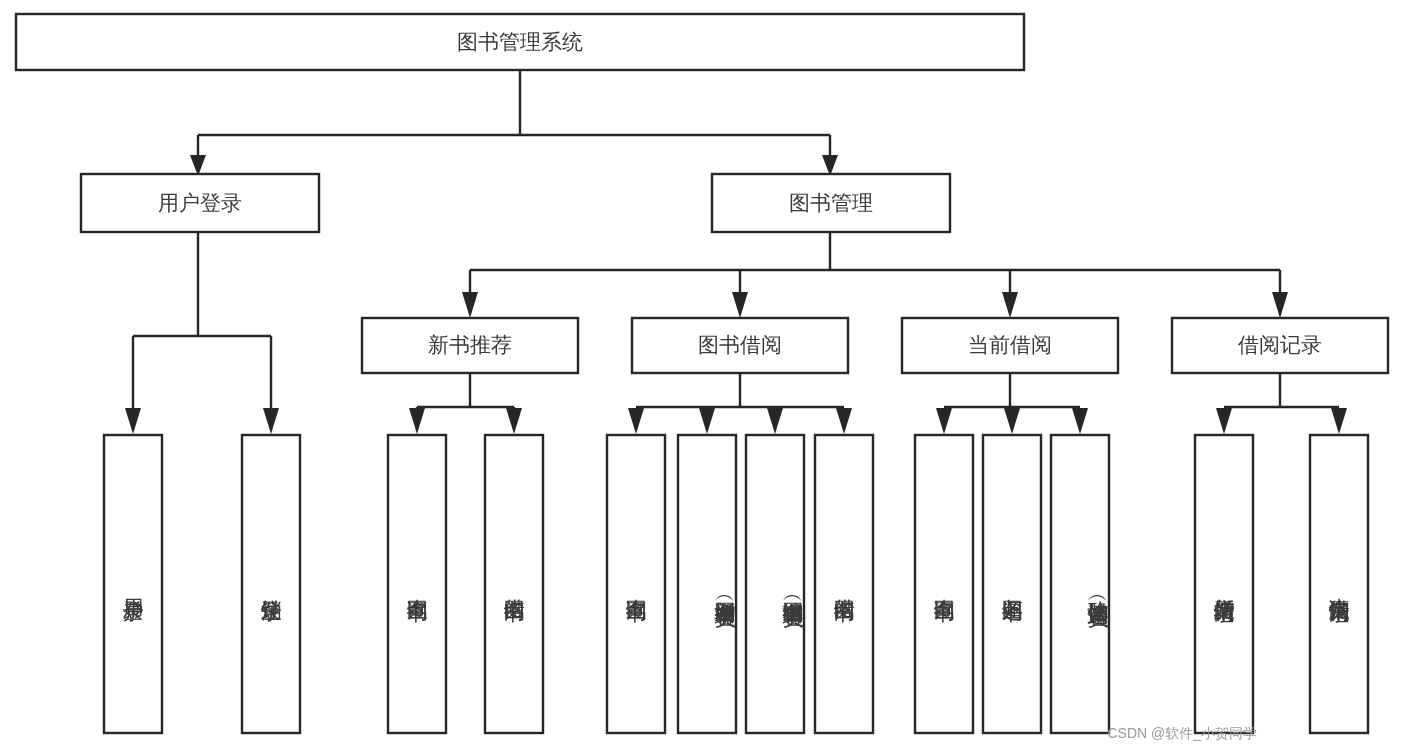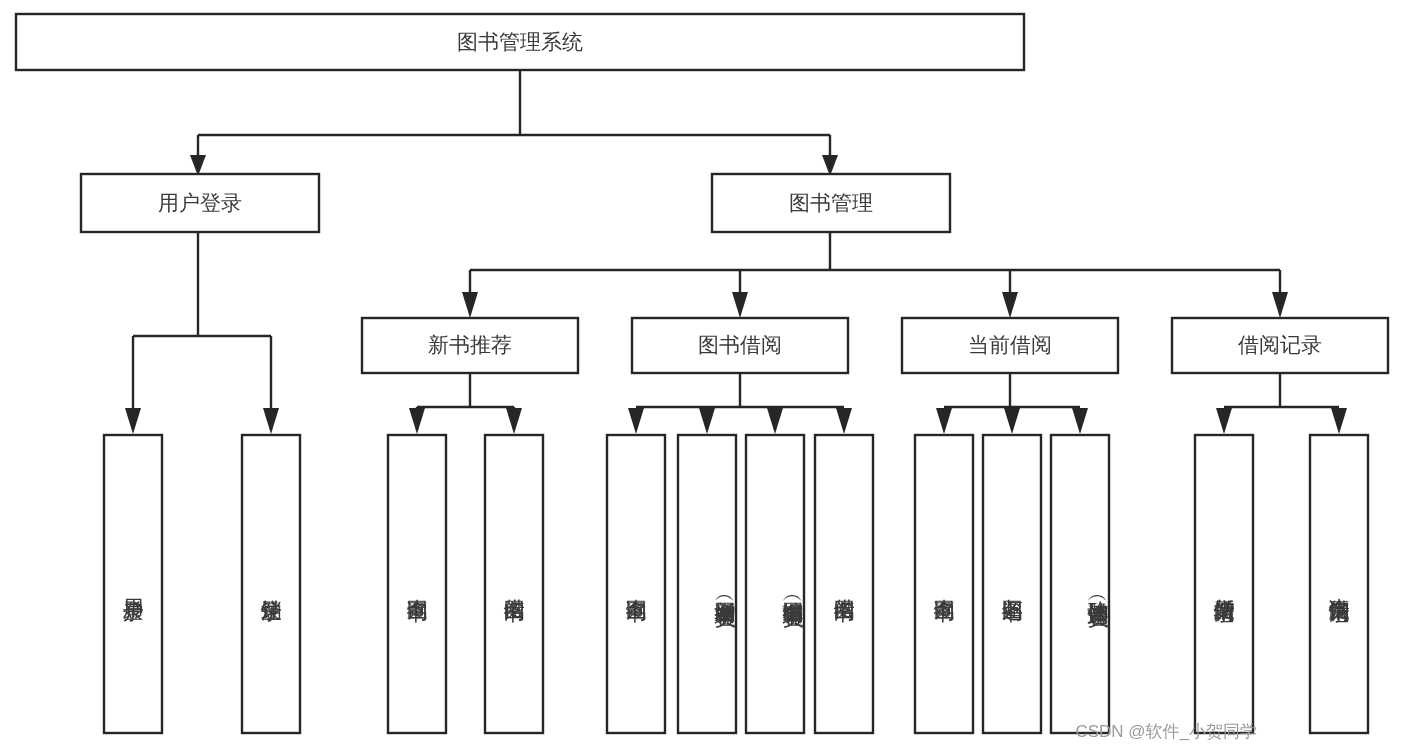--- a/index.html
+++ b/index.html
@@ -67,21 +67,21 @@
     user-select: none;
   }
   .vlabel.center-mid {
     align-items: center;
   }
   .watermark {
     position: absolute;
     right: 8px;
     bottom: 4px;
     font-family: "Liberation Sans", "DejaVu Sans", sans-serif;
-    font-size: 17px;
+    font-size: 14px;
     color: #9a9a9a;
     white-space: nowrap;
     user-select: none;
   }
 </style>
 </head>
 <body>
 
 <div id="diagram-root">
 

